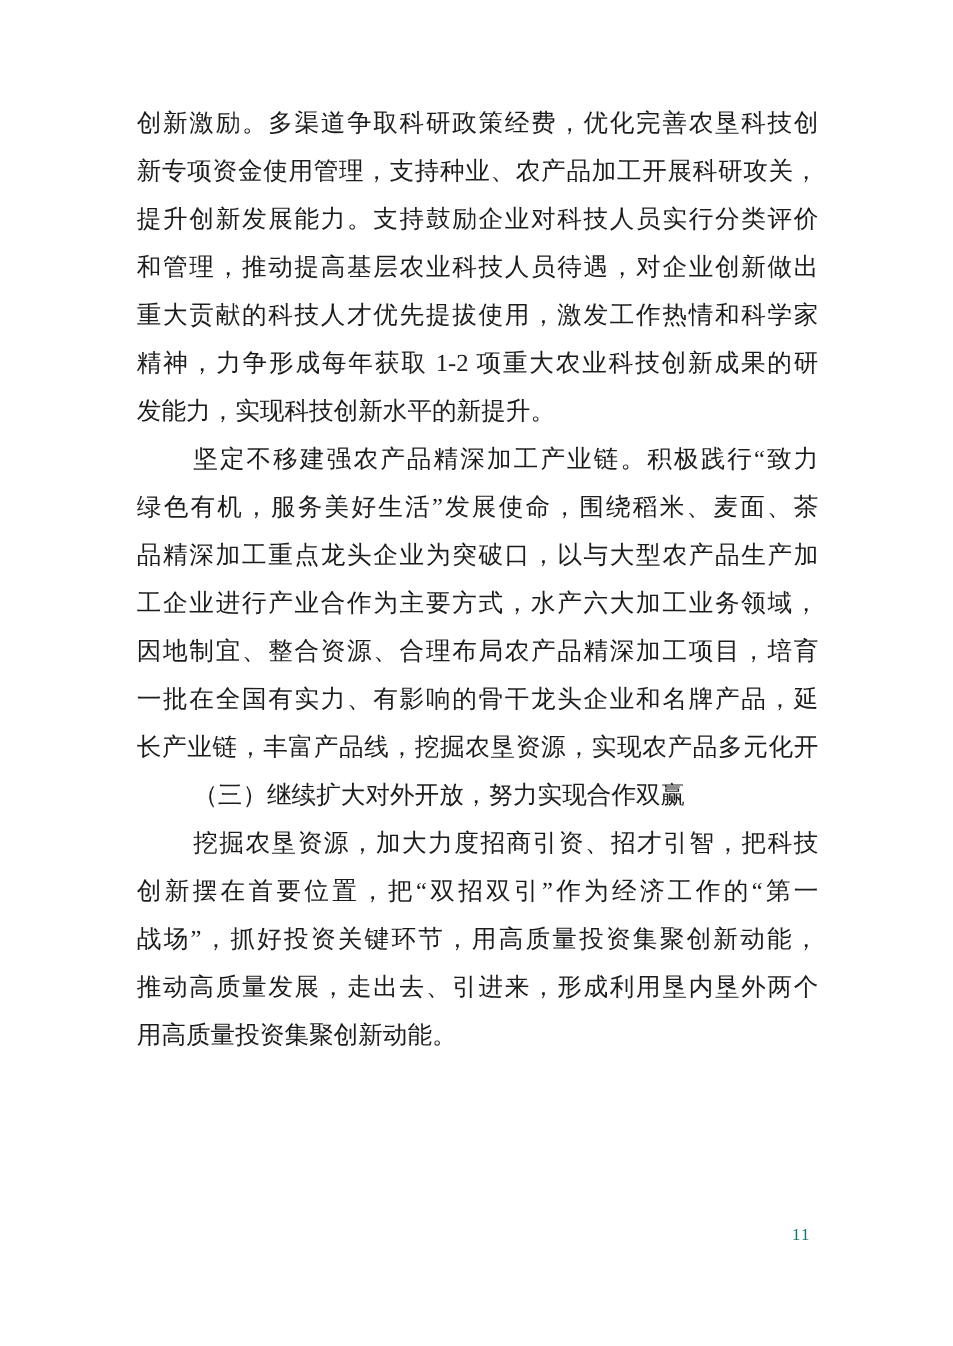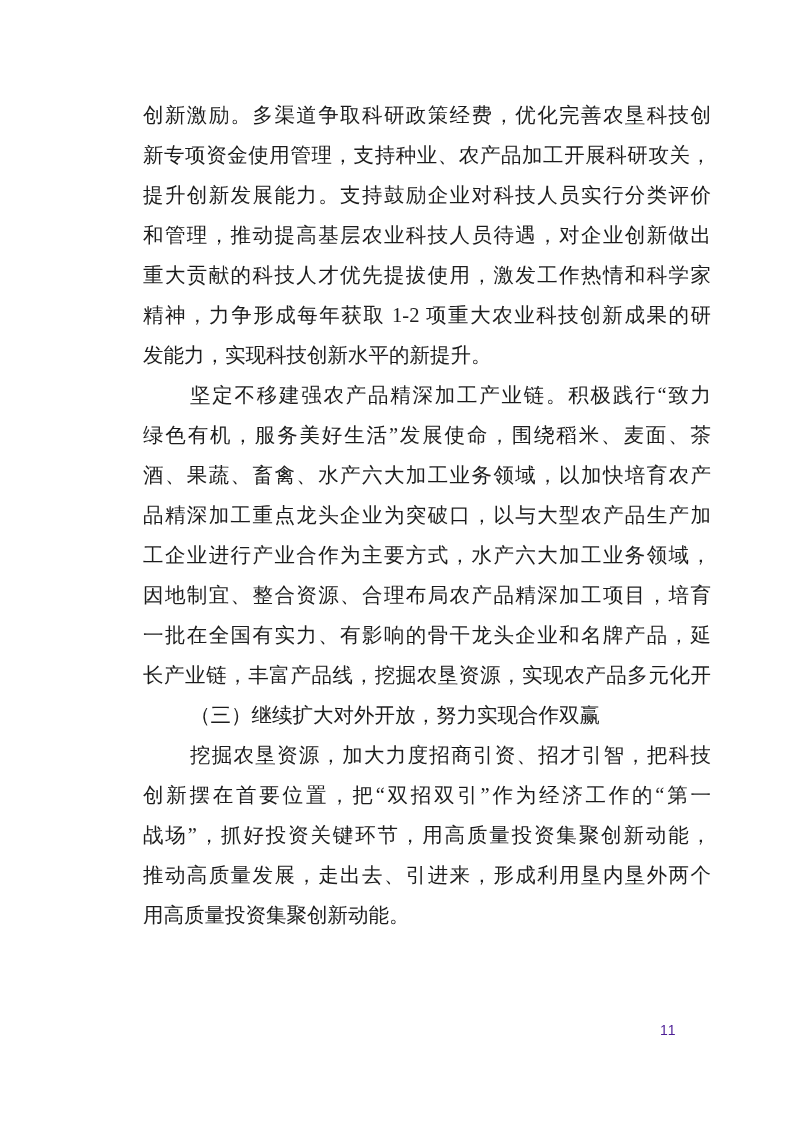--- a/index.html
+++ b/index.html
@@ -12,23 +12,22 @@
     width: 794px;
     height: 1122px;
     background: #ffffff;
     overflow: hidden;
     font-family: "Liberation Serif", serif;
     color: #1c1c1c;
   }
   .text-block {
     position: absolute;
     left: 114px;
-    top: 95px;
+    top: 83px;
     width: 568px;
-    margin-left: 29px;
   }
   .para {
     margin: 0;
     padding: 0;
   }
   .line {
     height: 40px;
     line-height: 40px;
     font-size: 20.5px;
     text-align: justify;
@@ -40,22 +39,22 @@
   }
   .line.last {
     text-align-last: left;
   }
   .page-number {
     position: absolute;
     top: 1022px;
     left: 660px;
     font-size: 14px;
     line-height: 16px;
-    font-family: Liberation Sans, sans-serif;
-    color: #4c1d95;
+    font-family: Liberation Serif, serif;
+    color: #0f766e;
     letter-spacing: 1px;
   }
 </style>
 </head>
 <body>
 
 <div class="page">
 
   <div class="text-block">
 
@@ -65,21 +64,20 @@
       <div class="line">提升创新发展能力。支持鼓励企业对科技人员实行分类评价</div>
       <div class="line">和管理，推动提高基层农业科技人员待遇，对企业创新做出</div>
       <div class="line">重大贡献的科技人才优先提拔使用，激发工作热情和科学家</div>
       <div class="line">精神，力争形成每年获取 1-2 项重大农业科技创新成果的研</div>
       <div class="line last">发能力，实现科技创新水平的新提升。</div>
     </div>
 
     <div class="para">
       <div class="line indent">坚定不移建强农产品精深加工产业链。积极践行“致力</div>
       <div class="line">绿色有机，服务美好生活”发展使命，围绕稻米、麦面、茶</div>
-      <div class="line">酒、果蔬、畜禽、水产六大加工业务领域，以加快培育农产</div>
       <div class="line">品精深加工重点龙头企业为突破口，以与大型农产品生产加</div>
       <div class="line">工企业进行产业合作为主要方式，水产六大加工业务领域，</div>
       <div class="line">因地制宜、整合资源、合理布局农产品精深加工项目，培育</div>
       <div class="line">一批在全国有实力、有影响的骨干龙头企业和名牌产品，延</div>
       <div class="line">长产业链，丰富产品线，挖掘农垦资源，实现农产品多元化开</div>
     </div>
 
     <div class="para">
       <div class="line indent last">（三）继续扩大对外开放，努力实现合作双赢</div>
     </div>

